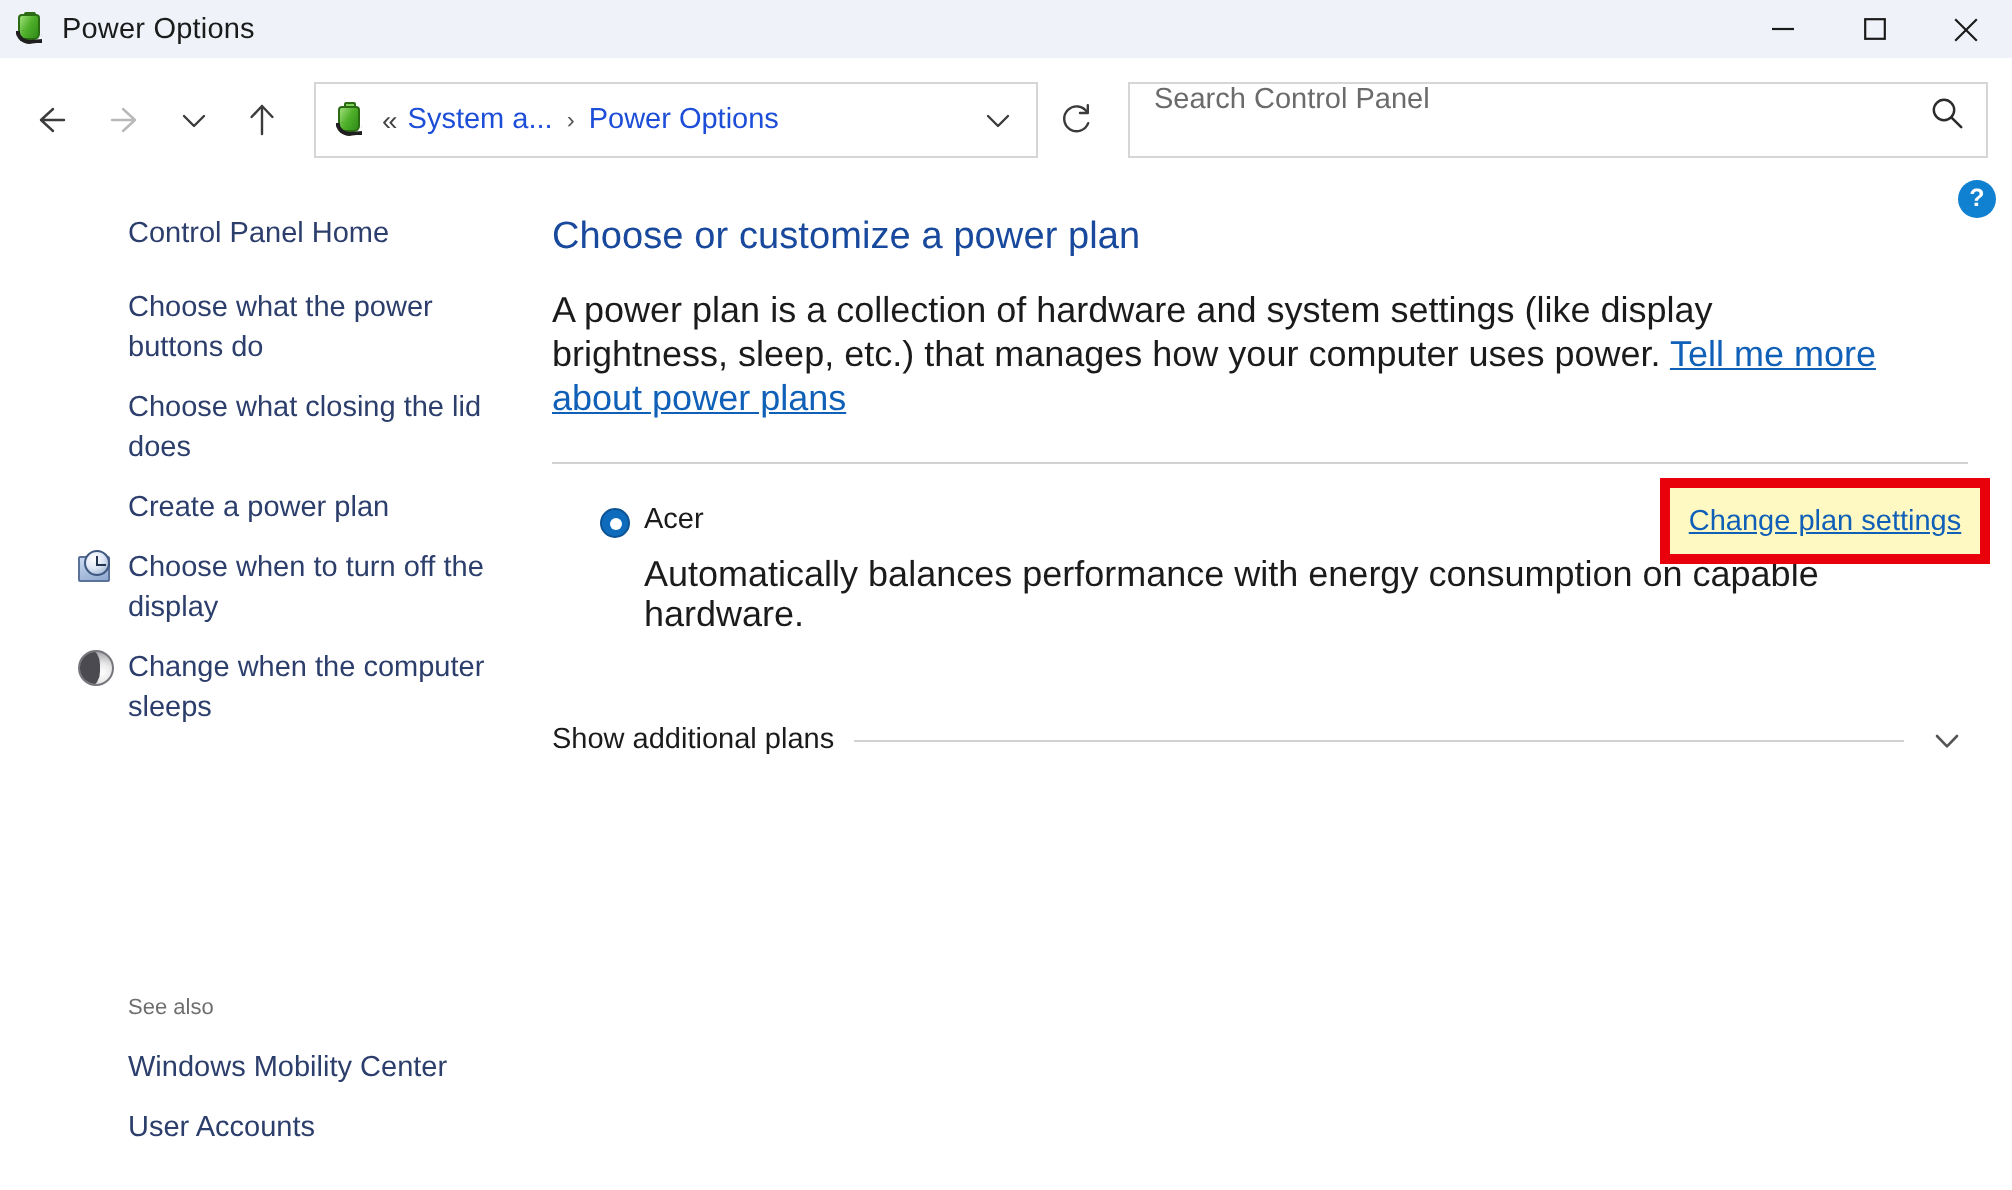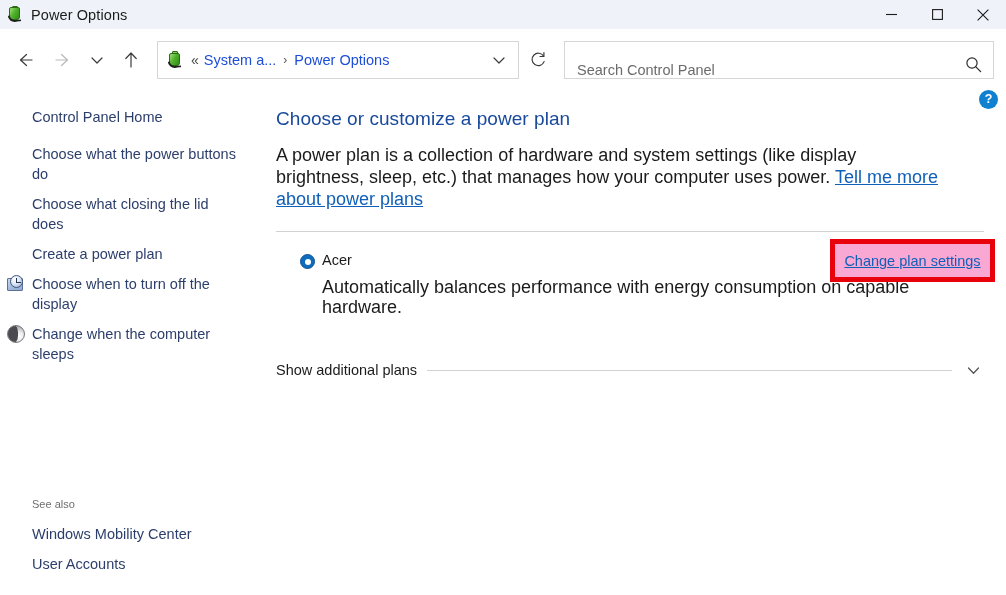--- a/index.html
+++ b/index.html
@@ -158,21 +158,21 @@
     border-radius: 3px;
   }
 
   .searchbox {
     flex: 1;
     height: 38px;
     margin-left: 7px;
     border: 1px solid #d6d6d6;
     background: #ffffff;
     display: flex;
-    align-items: flex-end;
+    align-items: flex-start;
     padding: 0 6px 0 12px;
   }
   .searchbox input {
     flex: 1;
     border: none;
     outline: none;
     font-family: "Liberation Sans", sans-serif;
     font-size: 14.5px;
     color: #1b1b1b;
     background: transparent;
@@ -194,20 +194,21 @@
   }
 
   
   .sidebar {
     width: 265px;
     min-width: 265px;
     position: relative;
     padding-top: 11px;
     display: flex;
     flex-direction: column;
+    padding-left: 32px;
   }
   .side-link {
     display: flex;
     align-items: flex-start;
     font-size: 14.5px;
     line-height: 20px;
     color: #2c3e6b;
     padding: 5px 14px 5px 32px;
     position: relative;
     cursor: default;
@@ -376,21 +377,21 @@
   }
 
   
   .highlight-box {
     position: absolute;
     left: 554px;
     top: -11px;
     width: 165px;
     height: 43px;
     border: 5px solid #e8000b;
-    background: #f9a8d4;
+    background: #fef9c3;
     display: flex;
     align-items: center;
     justify-content: center;
   }
   .change-link {
     font-size: 14.5px;
     color: #1060b8;
     text-decoration: underline;
     white-space: nowrap;
   }

